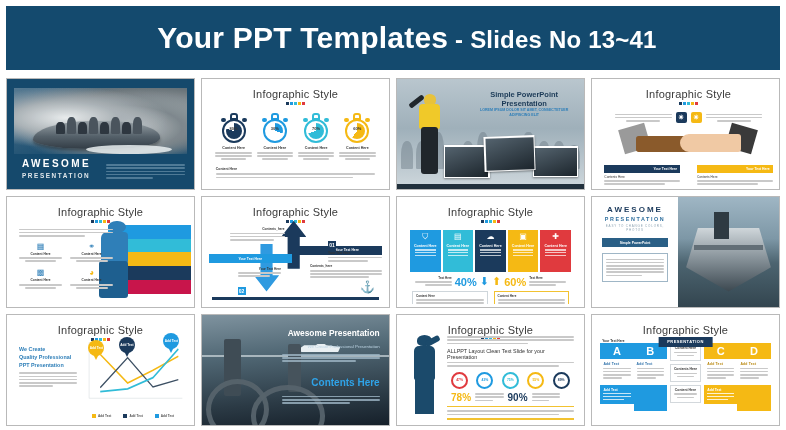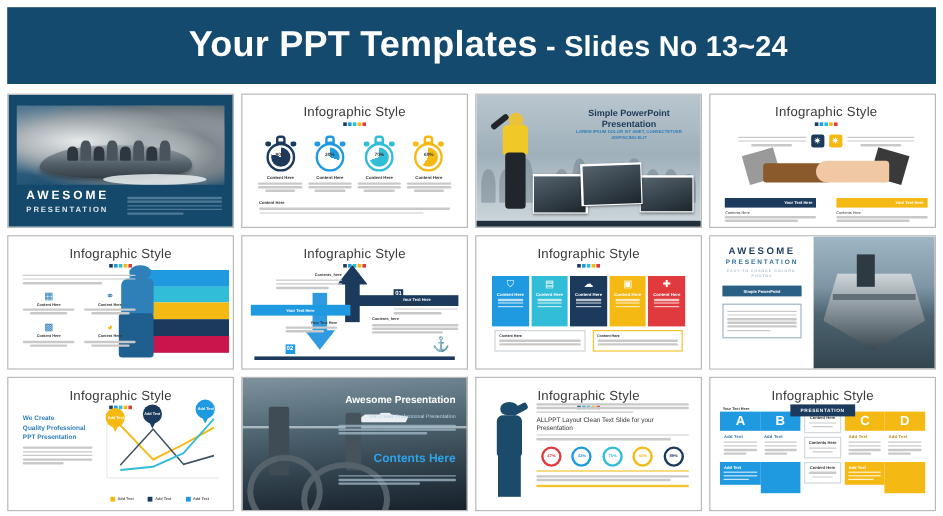--- a/index.html
+++ b/index.html
@@ -236,21 +236,21 @@
      font-size:4px; font-weight:bold; padding:2.5px 9px; letter-spacing:.5px; z-index:3;}
   .s12-topleft { position:absolute; left:4%; top:20%; width:22%;}
 </style>
 </head>
 <body>
 
 <div class="page">
 
   <div class="header">
     <div class="header-title">
-      <span class="big">Your PPT Templates</span><span class="small"> - </span><span class="small">Slides No 13~24</span>
+      <span class="big">Your PPT Templates</span><span class="small"> - </span><span class="small">Slides No 13~41</span>
     </div>
   </div>
 
   <div class="grid">
 
     <div class="slide">
       <div class="s1">
         <div class="s1-photo"></div>
         <div class="s1-boat"></div>
         <div class="s1-figs">
@@ -588,20 +588,36 @@
             <div class="cl"></div>
               <div class="cl"></div>
               <div class="cl"></div>
           </div>
           <div class="card" style="background:#e03a3e">
             <div class="ci">✚</div>
             <div class="ct">Content Here</div>
             <div class="cl"></div>
               <div class="cl"></div>
               <div class="cl"></div>
+          </div>
+        </div>
+        <div class="s7-stats">
+          <div class="blk">
+            <div style="font-size:3px;font-weight:bold;text-align:right;color:#333">Text Here</div>
+            <div class="ln"></div>
+              <div class="ln" style="width:74%;margin-left:auto"></div>
+          </div>
+          <div class="pct" style="color:#1f9ae0">40%</div>
+          <div class="ar" style="color:#1f9ae0">⬇</div>
+          <div class="ar" style="color:#f5b914">⬆</div>
+          <div class="pct" style="color:#f5b914">60%</div>
+          <div class="blk">
+            <div style="font-size:3px;font-weight:bold;color:#333">Text Here</div>
+            <div class="ln"></div>
+              <div class="ln" style="width:74%"></div>
           </div>
         </div>
         <div class="s7-notes">
           <div class="n">
             <div style="font-size:3px;font-weight:bold;color:#333">Content Here</div>
             <div class="ln"></div>
               <div class="ln"></div>
           </div>
           <div class="n y">
             <div style="font-size:3px;font-weight:bold;color:#333">Content Here</div>
@@ -757,20 +773,34 @@
             <div class="donut" style="color:#31bcd8">
                 <span>75%</span>
               </div>
             <div class="donut" style="color:#f5b914">
                 <span>55%</span>
               </div>
             <div class="donut" style="color:#1b3a5c">
                 <span>89%</span>
               </div>
           </div>
+          <div class="s11-stats">
+            <div class="p" style="color:#f5b914">78%</div>
+            <div class="blk">
+                <div class="ln"></div>
+                <div class="ln"></div>
+                <div class="ln" style="width:62%"></div>
+              </div>
+            <div class="p" style="color:#1b3a5c">90%</div>
+            <div class="blk">
+                <div class="ln"></div>
+                <div class="ln"></div>
+                <div class="ln" style="width:62%"></div>
+              </div>
+          </div>
           <div class="s11-ybar2"></div>
           <div style="margin-top:3px">
               <div class="ln"></div>
               <div class="ln" style="width:88%"></div>
             </div>
           <div class="s11-ybar" style="margin:3px 0 0"></div>
         </div>
       </div>
     </div>
 

